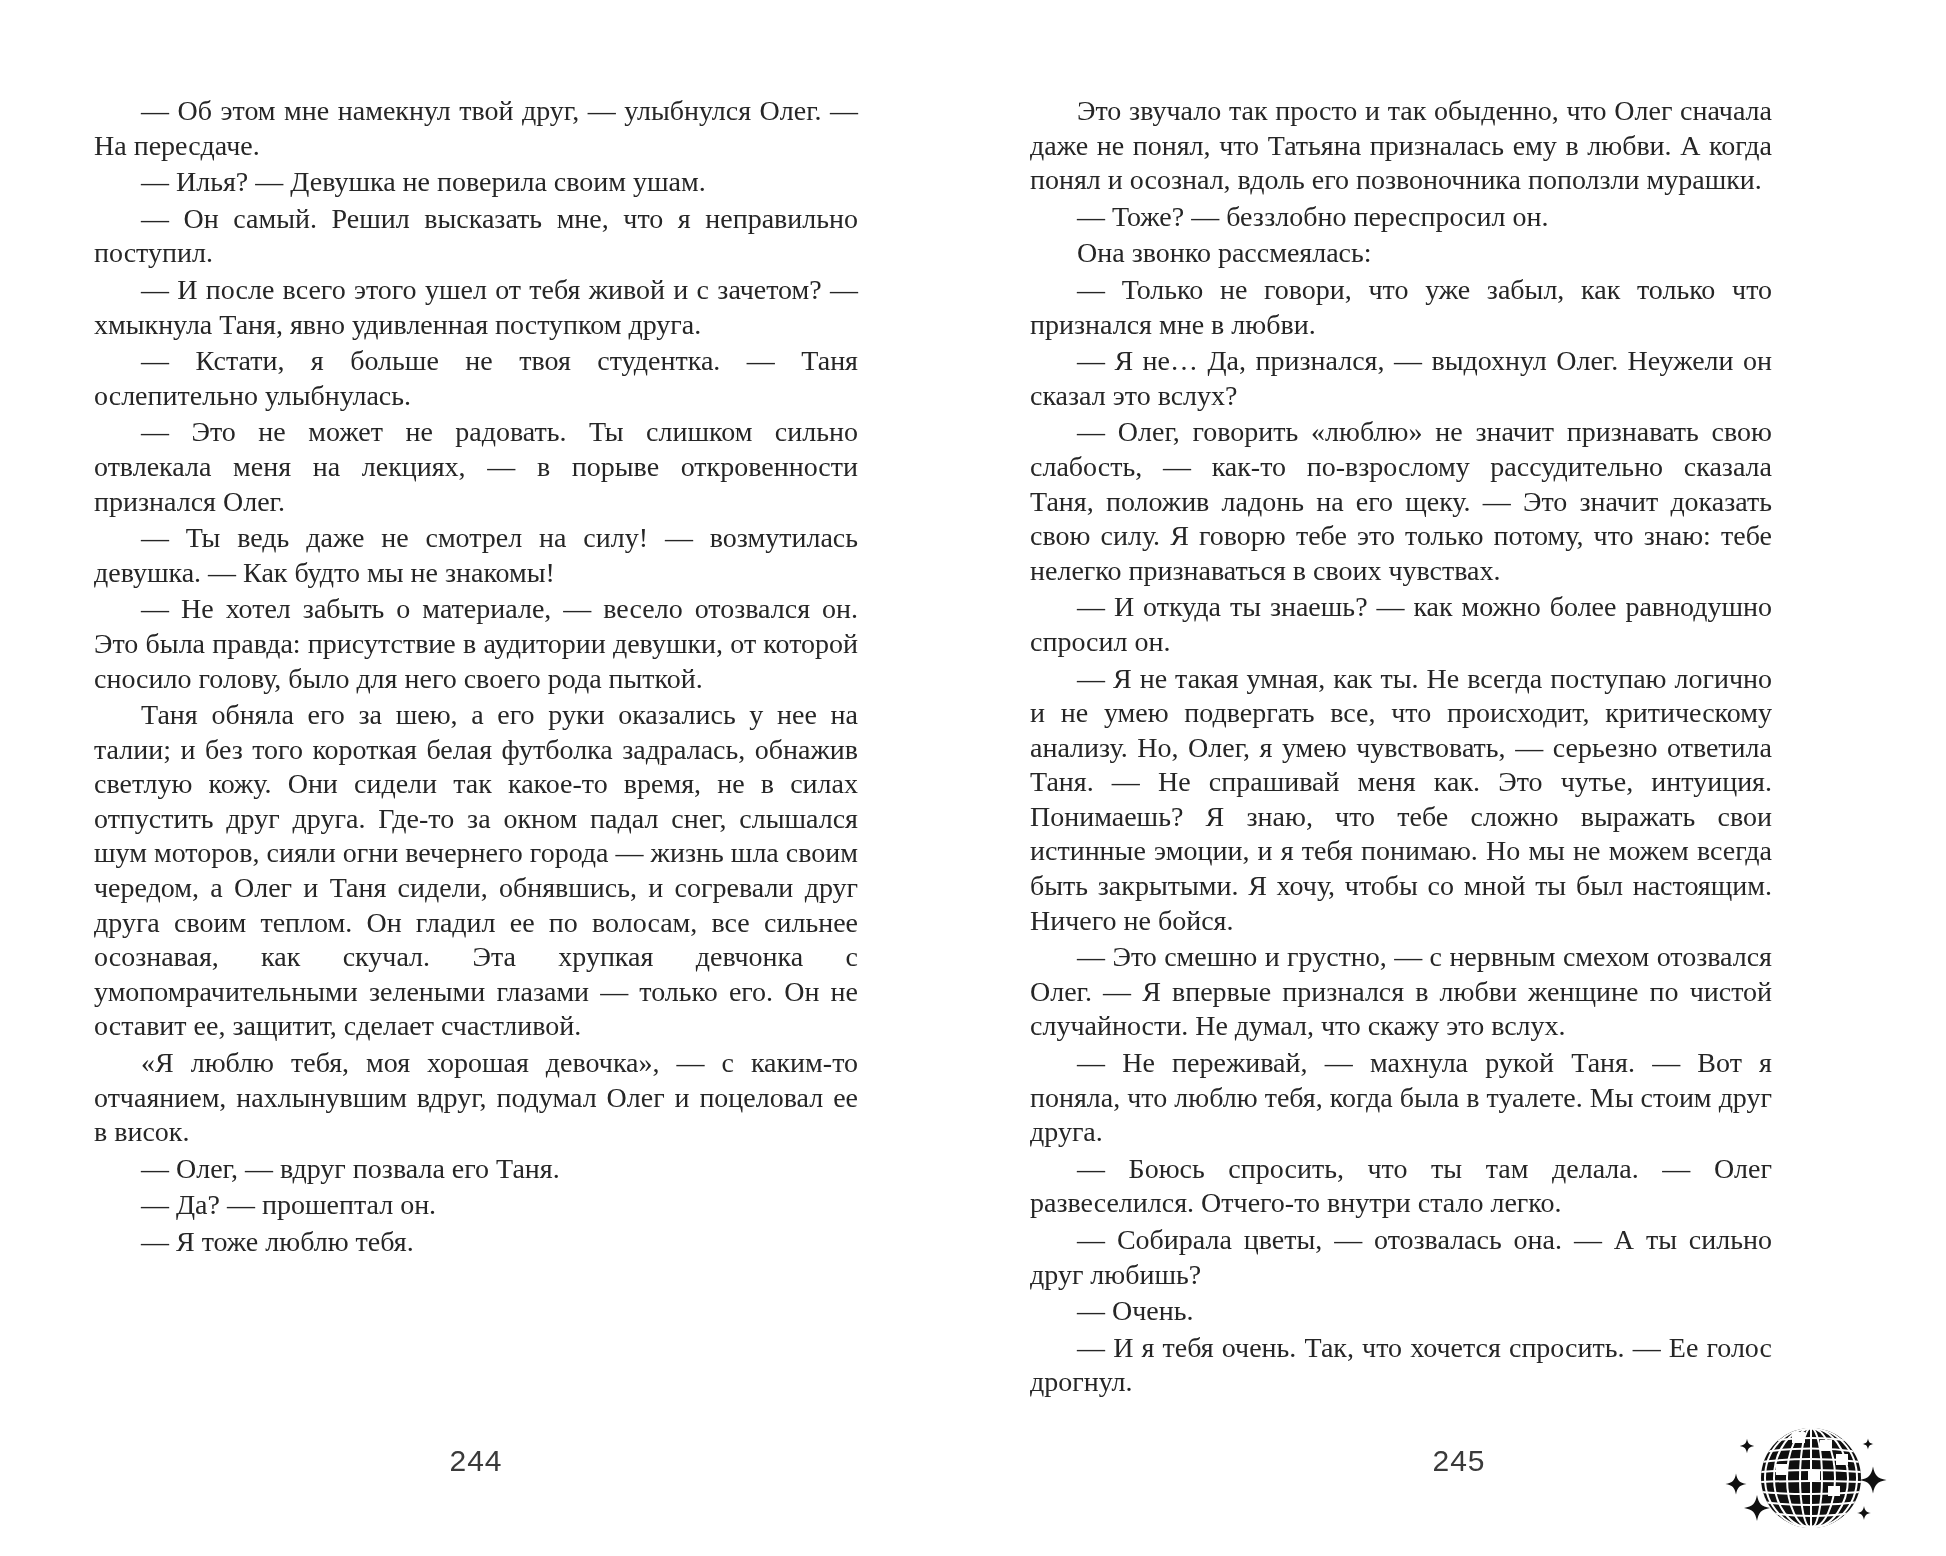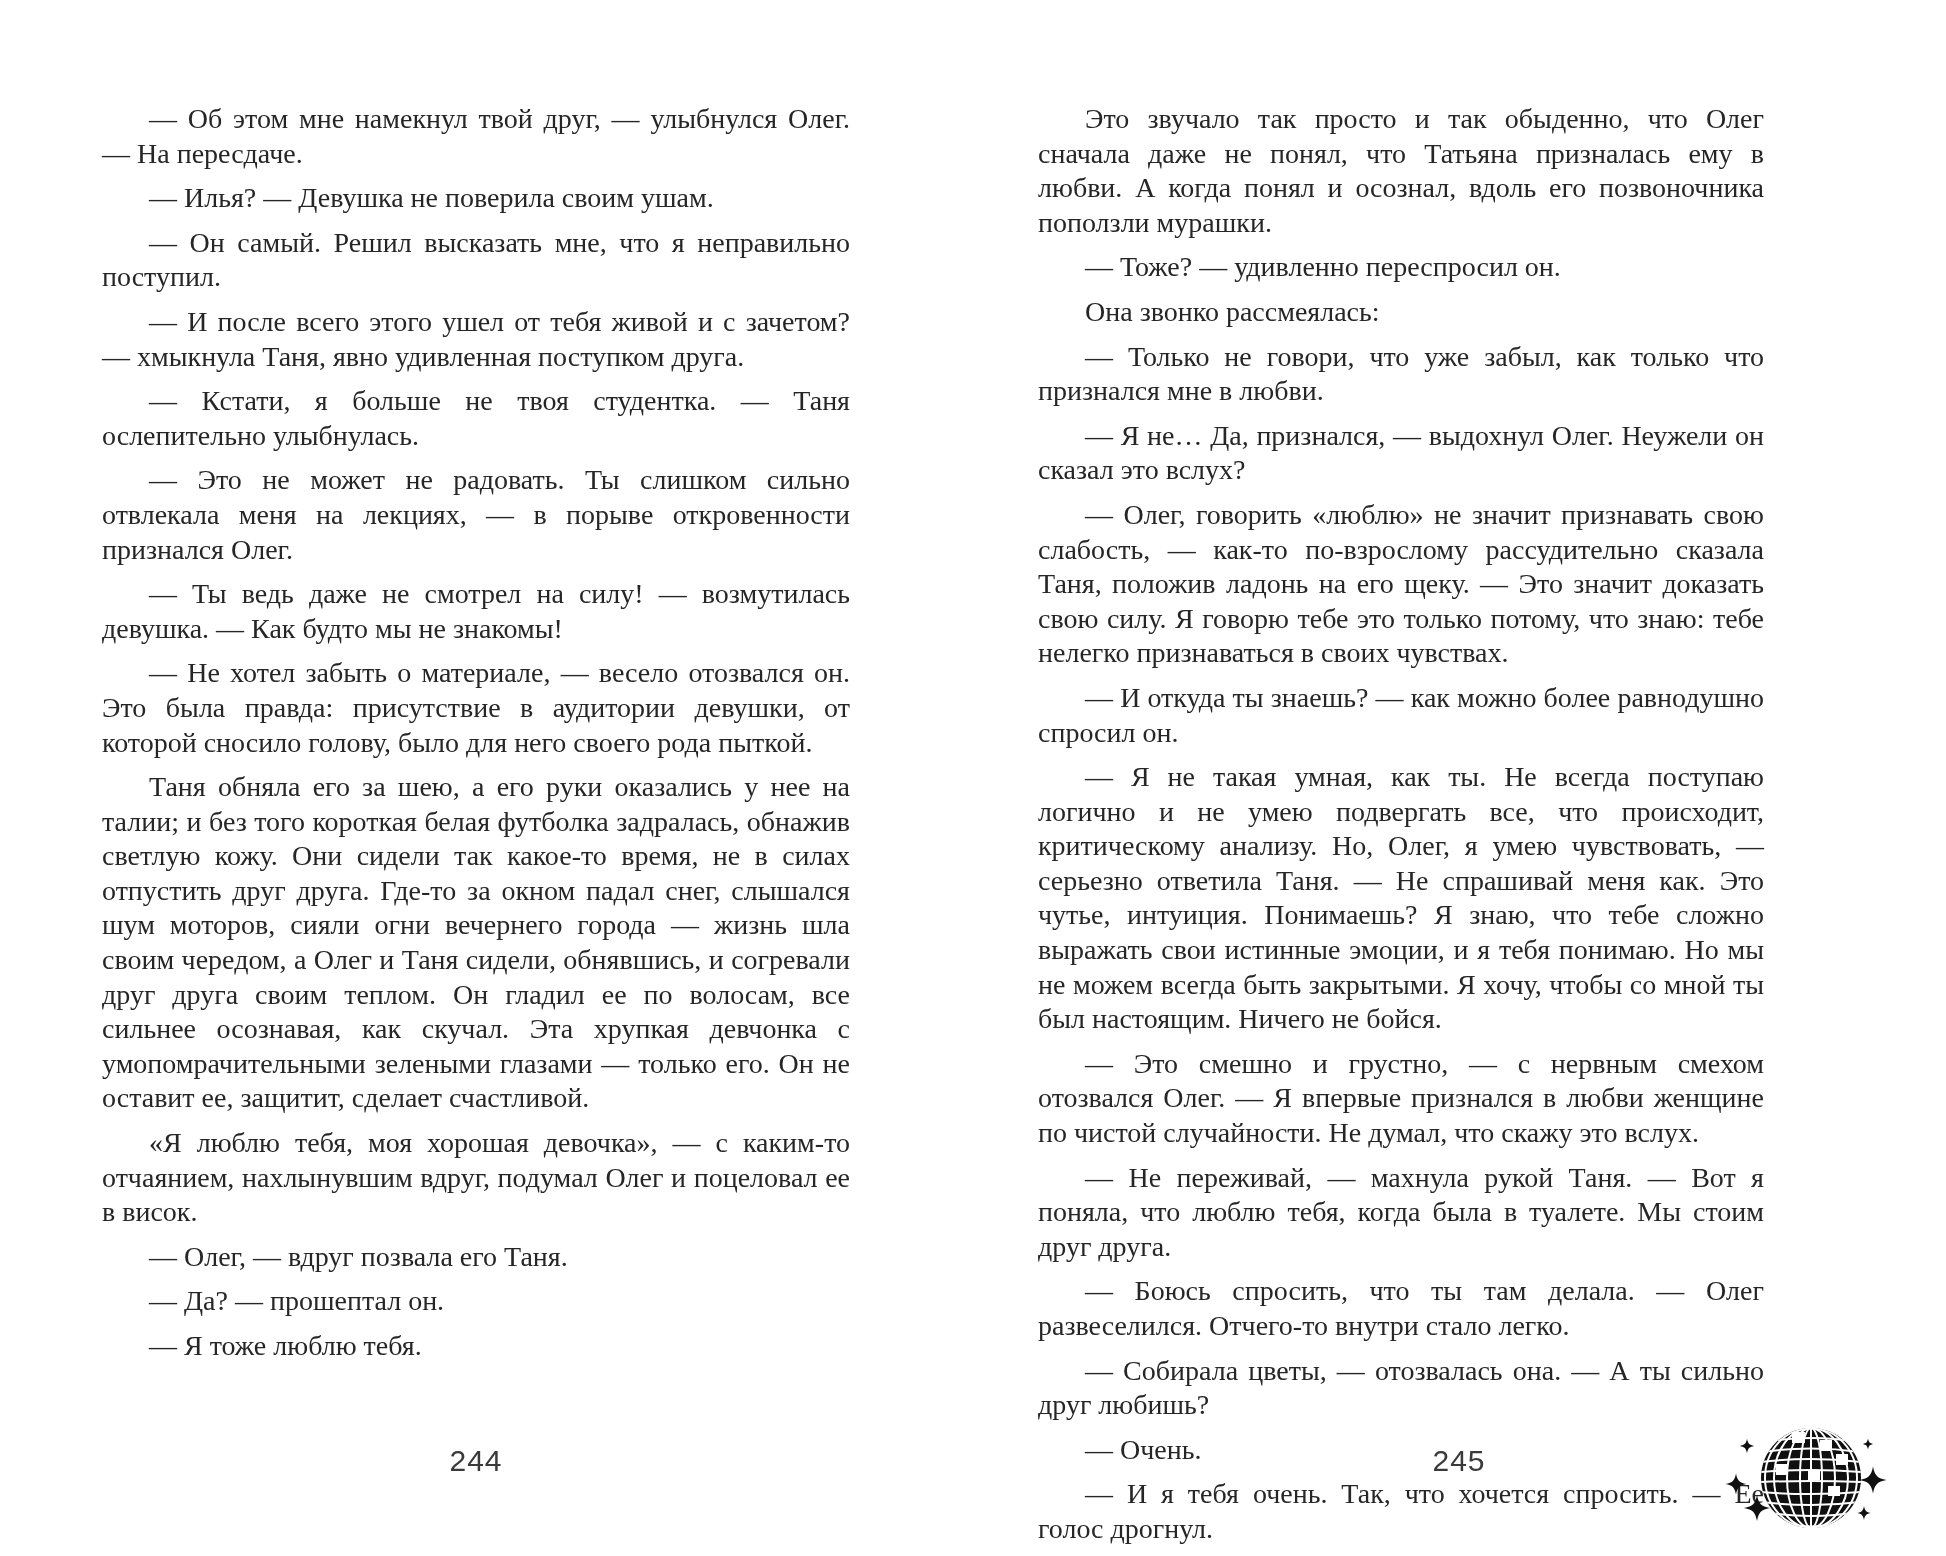--- a/index.html
+++ b/index.html
@@ -26,21 +26,21 @@
   }
   .page-left .page-text {
     left: 92px;
     width: 768px;
   }
   .page-right .page-text {
     left: 1028px;
     width: 746px;
   }
   .page-text p {
-    margin: 10px;
+    margin: 2px;
     padding: 0;
     text-indent: 47px;
     text-align: justify;
   }
   .page-number {
     position: absolute;
     top: 1444px;
     font-family: "Liberation Sans", sans-serif;
     font-size: 30px;
     color: #3a3a3a;
@@ -83,21 +83,21 @@
       <p>— Олег, — вдруг позвала его Таня.</p>
       <p>— Да? — прошептал он.</p>
       <p>— Я тоже люблю тебя.</p>
     </div>
     <div class="page-number">244</div>
   </section>
 
   <section class="page page-right">
     <div class="page-text">
       <p>Это звучало так просто и так обыденно, что Олег сначала даже не понял, что Татьяна призналась ему в любви. А когда понял и осознал, вдоль его позвоночника поползли мурашки.</p>
-      <p>— Тоже? — удивленно переспросил он.</p>
+      <p>— Тоже? — беззлобно переспросил он.</p>
       <p>Она звонко рассмеялась:</p>
       <p>— Только не говори, что уже забыл, как только что признался мне в любви.</p>
       <p>— Я не… Да, признался, — выдохнул Олег. Неужели он сказал это вслух?</p>
       <p>— Олег, говорить «люблю» не значит признавать свою слабость, — как-то по-взрослому рассудительно сказала Таня, положив ладонь на его щеку. — Это значит доказать свою силу. Я говорю тебе это только потому, что знаю: тебе нелегко признаваться в своих чувствах.</p>
       <p>— И откуда ты знаешь? — как можно более равнодушно спросил он.</p>
       <p>— Я не такая умная, как ты. Не всегда поступаю логично и не умею подвергать все, что происходит, критическому анализу. Но, Олег, я умею чувствовать, — серьезно ответила Таня. — Не спрашивай меня как. Это чутье, интуиция. Понимаешь? Я знаю, что тебе сложно выражать свои истинные эмоции, и я тебя понимаю. Но мы не можем всегда быть закрытыми. Я хочу, чтобы со мной ты был настоящим. Ничего не бойся.</p>
       <p>— Это смешно и грустно, — с нервным смехом отозвался Олег. — Я впервые признался в любви женщине по чистой случайности. Не думал, что скажу это вслух.</p>
       <p>— Не переживай, — махнула рукой Таня. — Вот я поняла, что люблю тебя, когда была в туалете. Мы стоим друг друга.</p>
       <p>— Боюсь спросить, что ты там делала. — Олег развеселился. Отчего-то внутри стало легко.</p>
       <p>— Собирала цветы, — отозвалась она. — А ты сильно друг любишь?</p>

